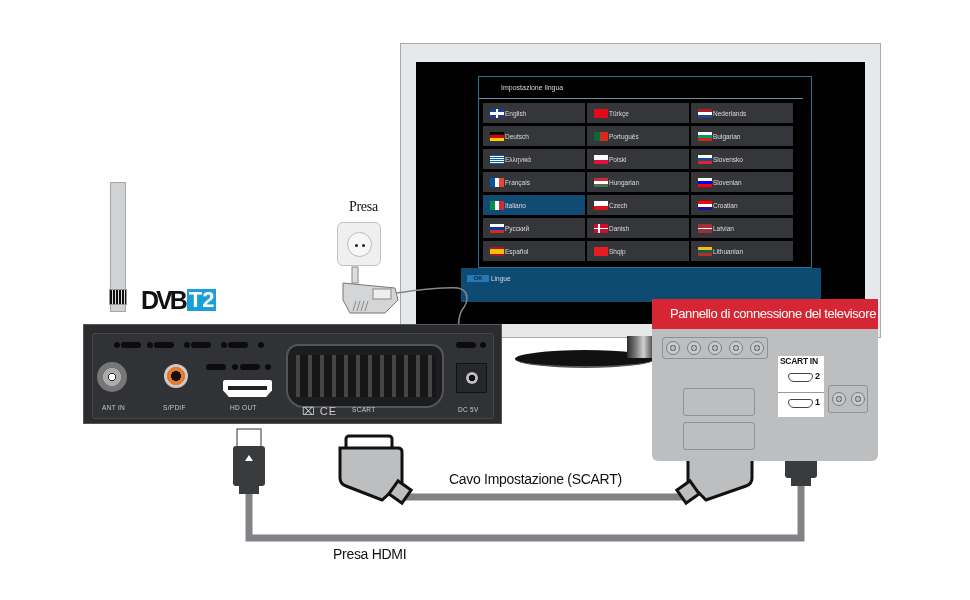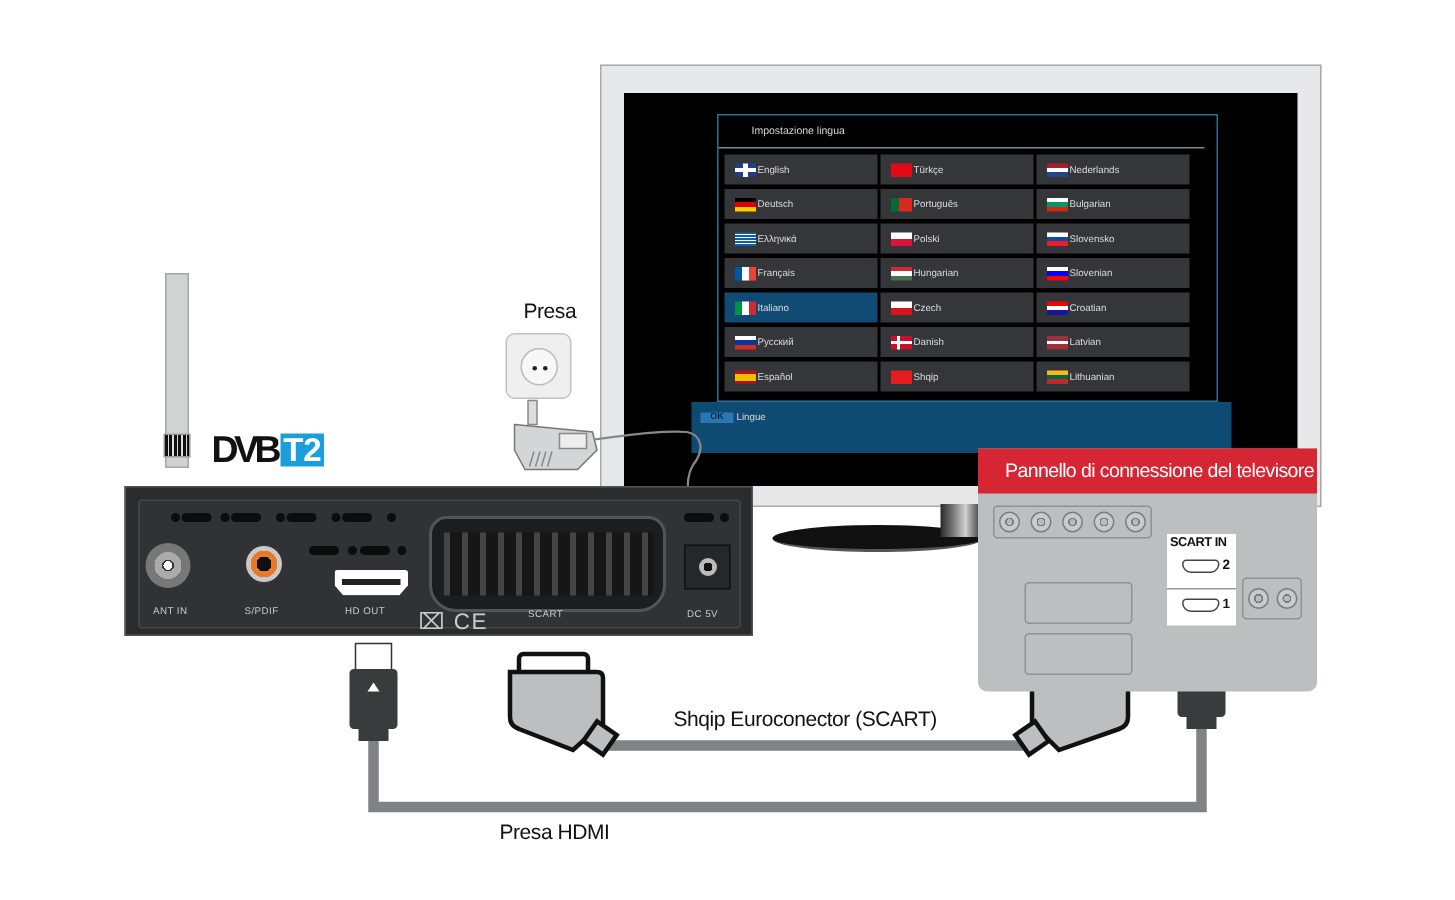--- a/index.html
+++ b/index.html
@@ -16,21 +16,21 @@
   .lang-cell { height: 20px; background: #35363a; display: flex; align-items: center; padding-left: 7px; color: #dcdcdc; font-size: 6.5px; }
   .lang-cell.selected { background: #114a73; }
   .flag { width: 14px; height: 9px; margin-right: 1px; display: inline-block; flex: none; }
   .ok-bar { position: absolute; left: 461px; top: 268px; width: 360px; height: 34px; background: #0e4b73; }
   .ok-key { position: absolute; left: 467px; top: 275px; width: 22px; height: 7px; background: #2778b3; color: #0a2c46; font-size: 6px; text-align: center; line-height: 7px; font-weight: bold; }
   .ok-label { position: absolute; left: 491px; top: 275px; font-size: 6.5px; color: #d9d9d9; }
   .tv-stand-neck { position: absolute; left: 627px; top: 336px; width: 25px; height: 22px; background: linear-gradient(90deg,#2a2a2a,#777,#d0d0d0,#555); }
   .tv-stand-base { position: absolute; left: 515px; top: 350px; width: 140px; height: 18px; border-radius: 50%; background: #111; border-bottom: 2px solid #555; }
 
   
-  .presa-label { position: absolute; left: 349px; top: 199px; font-size: 14px; color: #111; letter-spacing: -0.3px; }
+  .presa-label { position: absolute; left: 349px; top: 199px; font-size: 14px; color: #111; letter-spacing: -0.3px; font-family: Liberation Serif, serif; }
   .socket { position: absolute; left: 337px; top: 222px; width: 44px; height: 44px; background: #efefef; border: 1px solid #c2c2c2; border-radius: 6px; }
   .socket-inner { position: absolute; left: 9px; top: 9px; width: 25px; height: 25px; border: 1px solid #bbb; border-radius: 50%; background: #f7f7f7; }
   .socket-hole { position: absolute; top: 11px; width: 3px; height: 3px; background: #222; border-radius: 50%; }
 
   
   .antenna { position: absolute; left: 110px; top: 182px; width: 16px; height: 130px; background: #d1d2d4; border: 1px solid #a4a6a8; }
   .antenna-grip { position: absolute; left: 109px; top: 289px; width: 18px; height: 16px; background: repeating-linear-gradient(90deg,#111 0 2px,#ddd 2px 3px); border: 1px solid #999; }
   .dvb-logo { position: absolute; left: 141px; top: 288px; display: flex; align-items: center; height: 24px; }
   .dvb-text { font-size: 25px; font-weight: bold; color: #111; letter-spacing: -3px; font-family: "Liberation Sans", sans-serif; }
   .dvb-t2 { margin-left: 2px; background: #1a9fdc; color: #fff; font-size: 22px; font-weight: bold; padding: 0 2px; height: 22px; line-height: 22px; }
@@ -42,21 +42,21 @@
   .vent.dot { width: 6px; border-radius: 50%; }
   .port-label { position: absolute; font-size: 6.5px; color: #c8c8c8; letter-spacing: 0.3px; }
   .ant-port { position: absolute; left: 97px; top: 362px; width: 30px; height: 30px; border-radius: 50%; background: radial-gradient(circle,#fff 0 3px,#333 3px 4px,#aaa 4px 9px,#777 9px 15px); }
   .spdif-port { position: absolute; left: 164px; top: 364px; width: 24px; height: 24px; border-radius: 50%; background: radial-gradient(circle,#111 0 5px,#e8792b 5px 9px,#c9c9c9 9px 12px); }
   .hdmi-port { position: absolute; left: 223px; top: 380px; width: 49px; height: 17px; background: #fff; border-radius: 2px; clip-path: polygon(0 0,100% 0,100% 60%,88% 100%,12% 100%,0 60%); }
   .hdmi-port::after { content: ""; position: absolute; left: 5px; top: 6px; width: 39px; height: 4px; background: #222; }
   .scart-port { position: absolute; left: 286px; top: 344px; width: 158px; height: 64px; background: #1c1d1f; border: 2px solid #555; border-radius: 12px 12px 18px 18px; }
   .scart-pins { position: absolute; left: 296px; top: 355px; width: 140px; height: 42px; background: repeating-linear-gradient(90deg,#444 0 4px,#161616 4px 12px); }
   .dc-port { position: absolute; left: 456px; top: 363px; width: 31px; height: 30px; border: 1px solid #111; background: #26272a; }
   .dc-port::after { content: ""; position: absolute; left: 9px; top: 8px; width: 12px; height: 12px; border-radius: 50%; background: radial-gradient(circle,#111 0 3px,#bbb 3px 6px); }
-  .weee-ce { position: absolute; left: 279px; top: 405px; font-size: 15px; color: #ccc; letter-spacing: 1px; }
+  .weee-ce { position: absolute; left: 302px; top: 405px; font-size: 11px; color: #ccc; letter-spacing: 1px; }
 
   
   .panel { position: absolute; left: 652px; top: 299px; width: 226px; height: 162px; background: #bcbec0; border-radius: 0 0 6px 6px; }
   .panel-title { position: absolute; left: 652px; top: 299px; width: 226px; height: 30px; background: #d62533; color: #fff; font-size: 13px; line-height: 30px; text-align: center; letter-spacing: -0.4px; padding-left: 16px; }
   .rca-row { position: absolute; left: 662px; top: 337px; width: 106px; height: 22px; border: 1px solid #8f9193; border-radius: 3px; display: flex; justify-content: space-around; align-items: center; }
   .rca { width: 14px; height: 14px; border-radius: 50%; border: 1px solid #7b7d7f; background: radial-gradient(circle,#bbb 0 2px,#7b7d7f 2px 3px,#c9cacc 3px); }
   .hdmi-in-box { position: absolute; left: 778px; top: 356px; width: 46px; height: 61px; background: #fff; }
   .hdmi-in-label { position: absolute; left: 780px; top: 356px; font-size: 8.5px; font-weight: bold; color: #111; letter-spacing: -0.3px; }
   .hdmi-in-slot { position: absolute; left: 788px; width: 25px; height: 9px; border: 1px solid #444; border-radius: 3px 3px 6px 6px; }
   .hdmi-in-num { position: absolute; left: 815px; font-size: 9px; font-weight: bold; color: #111; }
@@ -274,14 +274,14 @@
 <div class="hdmi-in-slot" style="top:373px"></div>
 <div class="hdmi-in-num" style="top:371px">2</div>
 <div class="hdmi-in-div"></div>
 <div class="hdmi-in-slot" style="top:399px"></div>
 <div class="hdmi-in-num" style="top:397px">1</div>
 <div class="rca-pair">
   <span class="rca"></span>
   <span class="rca"></span>
 </div>
 
-<div class="cable-label" style="left:449px;top:471px">Shqip Euroconector (SCART)</div>
+<div class="cable-label" style="left:449px;top:471px">Cavo Impostazione (SCART)</div>
 <div class="cable-label" style="left:333px;top:546px">Presa HDMI</div>
 
 </body></html>

